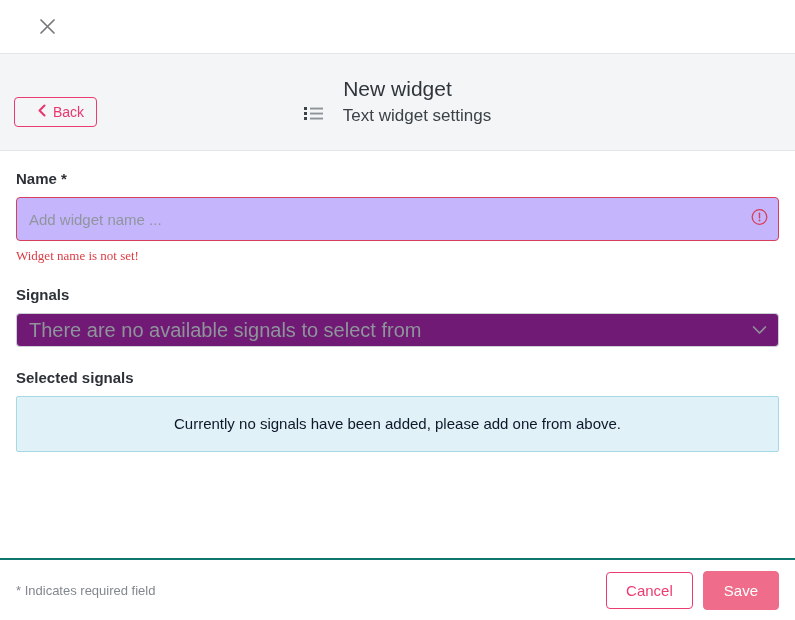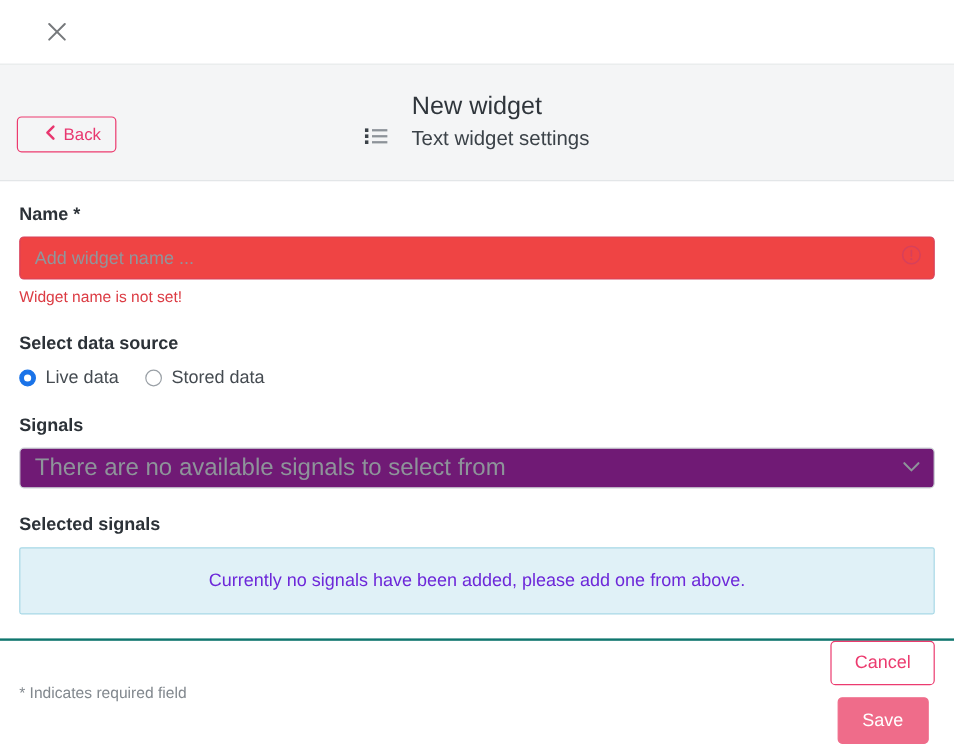--- a/index.html
+++ b/index.html
@@ -130,43 +130,44 @@
     margin: 0 0 9px 0;
     line-height: 19px;
   }
 
   .input-wrap {
     position: relative;
     width: 100%;
   }
   .text-input {
     width: 100%;
-    height: 36px;
+    height: 44px;
     padding: 8px 38px 8px 12px;
     font-size: 15px;
     font-family: "Liberation Sans", sans-serif;
     color: #31373d;
     border: 1px solid #d7405a;
     border-radius: 4px;
-    background: #ef4444;
+    background: #c4b5fd;
     outline: none;
   }
   .text-input::placeholder { color: #90969c; }
   .input-error-icon {
     position: absolute;
     right: 11px;
     top: 50%;
     transform: translateY(-50%);
     display: block;
   }
   .error-msg {
     margin: 6px 0 12px 0;
     font-size: 13px;
     color: #dc3c44;
     line-height: 17px;
+    font-family: Liberation Serif, serif;
   }
 
   .group { margin-top: 21px; }
 
   .radio-row {
     display: flex;
     align-items: center;
     gap: 22px;
   }
   .radio-item {
@@ -236,21 +237,21 @@
     background: #e0f1f7;
     border: 1px solid #a7d8e6;
     border-radius: 2px;
     display: flex;
     align-items: center;
     justify-content: center;
     padding: 0 12px;
   }
   .info-text {
     font-size: 15px;
-    color: #6d28d9;
+    color: #0f172a;
     text-align: center;
     line-height: 20px;
   }
 
   
   .footer {
     flex: 0 0 62px;
     border-top: 2px solid #0f766e;
     display: flex;
     align-items: center;
@@ -260,21 +261,20 @@
   }
   .required-note {
     font-size: 13px;
     color: #82888e;
     line-height: 17px;
   }
   .footer-actions {
     display: flex;
     align-items: center;
     gap: 10px;
-    flex-direction: column;
   }
   .btn {
     font-family: "Liberation Sans", sans-serif;
     font-size: 15px;
     border-radius: 4px;
     cursor: pointer;
     line-height: 19px;
   }
   .btn-cancel {
     padding: 8px 19px;
@@ -342,33 +342,20 @@
           <svg width="17" height="17" viewBox="0 0 17 17" fill="none">
             <circle cx="8.5" cy="8.5" r="7.3" stroke="#d7405a" stroke-width="1.3"></circle>
             <rect x="7.8" y="4.1" width="1.4" height="6" rx="0.7" fill="#d7405a"></rect>
             <circle cx="8.5" cy="11.9" r="0.95" fill="#d7405a"></circle>
           </svg>
         </span>
       </div>
       <div class="error-msg">Widget name is not set!</div>
     </div>
 
-    <div class="group">
-      <div class="section-label">Select data source</div>
-      <div class="radio-row">
-        <label class="radio-item">
-          <span class="radio-dot checked"></span>
-          <span>Live data</span>
-        </label>
-        <label class="radio-item">
-          <span class="radio-dot"></span>
-          <span>Stored data</span>
-        </label>
-      </div>
-    </div>
 
     <div class="group">
       <div class="section-label">Signals</div>
       <div class="select-wrap">
         <div class="select-box">There are no available signals to select from</div>
         <span class="select-chevron">
           <svg width="15" height="10" viewBox="0 0 15 10" fill="none">
             <path d="M1.6 2 L7.5 8 L13.4 2" stroke="#8e949a" stroke-width="1.7" stroke-linecap="round" stroke-linejoin="round"></path>
           </svg>
         </span>

